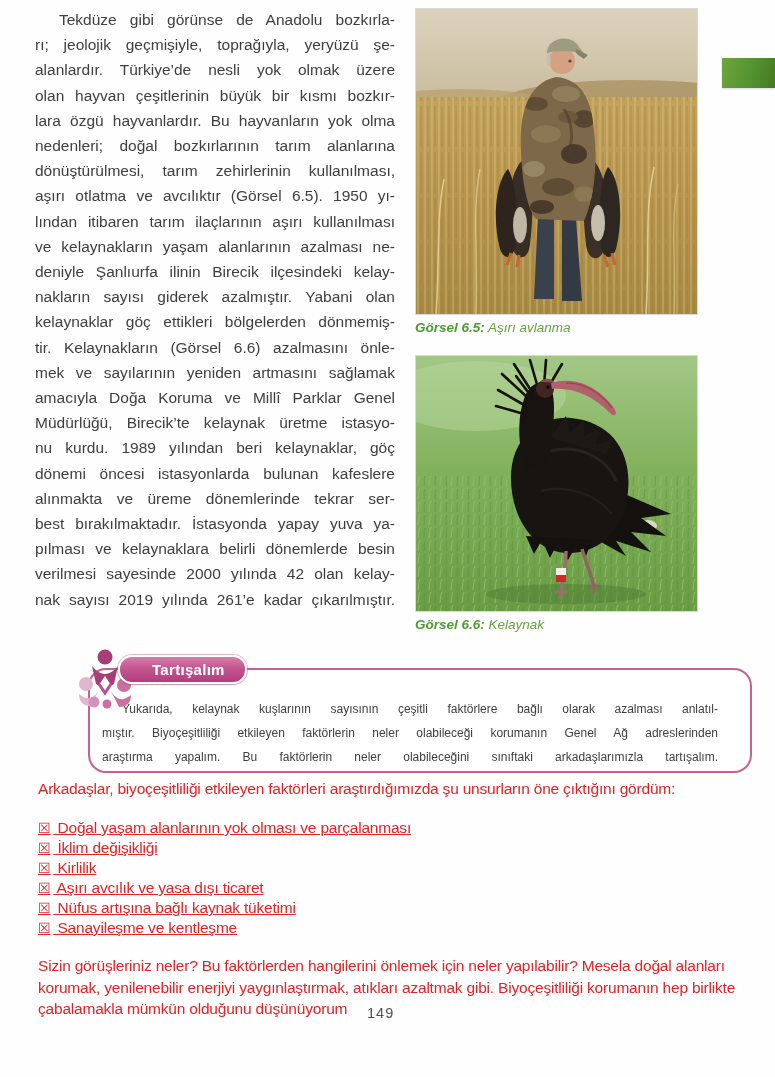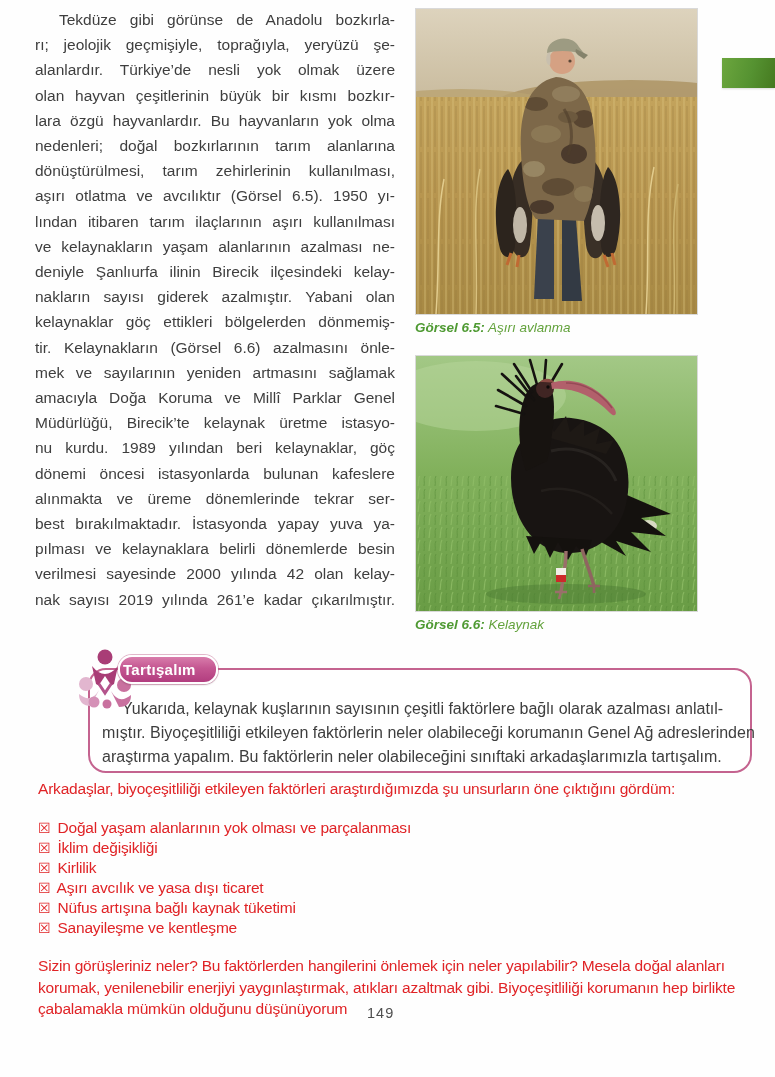--- a/index.html
+++ b/index.html
@@ -19,34 +19,34 @@
   .photo { display:block; width:281px; border:1px solid #d9d9d9; background:#fff; }
   .caption { margin-top:5px; font-style:italic; color:#63a23c; font-size:13.5px; }
   .caption b { color:#4f9a33; }
   
   .green-tab { position:absolute; left:722px; top:58px; width:53px; height:30px;
     background:linear-gradient(105deg,#6ca63e 0%,#559231 55%,#45791f 100%);
     box-shadow:0 1px 2px rgba(0,0,0,.15); }
   
   .disc-box { position:absolute; left:88px; top:668px; width:660px; height:101px;
     border:2px solid #c4638f; border-radius:18px; background:#fff; }
-  .disc-text { padding:27px 32px 0 12px; font-size:16px; line-height:24px; color:#3e3e3e; }
+  .disc-text { padding:27px 32px 0 12px; font-size:12px; line-height:24px; color:#3e3e3e; }
   .disc-line { text-align:justify; text-align-last:justify; white-space:nowrap; }
   .disc-line:first-child { text-indent:20px; }
-  .disc-badge { position:absolute; left:118px; top:655px; height:25px; padding:0 20px 0 3px;
+  .disc-badge { position:absolute; left:118px; top:655px; height:25px; padding:0 20px 0 32px;
     background:linear-gradient(180deg,#d87cab 0%,#c45691 45%,#b23d7f 100%);
     border:2px solid #ffffff; border-radius:14px; box-shadow:0 0 0 1px rgba(196,99,143,.45), 0 1px 2px rgba(0,0,0,.2);
     color:#fff; font-weight:bold; font-size:15px; line-height:25px; letter-spacing:.3px; }
   .disc-icon { position:absolute; left:77px; top:648px; width:56px; height:62px; }
   
   .notes { position:absolute; left:38px; top:780px; width:714px; color:#e02326; z-index:2;
     letter-spacing:-0.2px; }
   .notes-intro { font-size:15.5px; line-height:18px; white-space:nowrap; }
   .notes-list { margin-top:20px; font-size:15.5px; }
-  .note-item { line-height:19px; white-space:nowrap; }
+  .note-item { line-height:19px; white-space:nowrap;text-decoration:underline; }
   .note-item .bullet { font-size:14px; margin-right:3px; }
   .notes-outro { margin-top:17px; font-size:15.5px; }
   .note-outro-line { line-height:21.5px; white-space:nowrap; }
   
   .page-number { position:absolute; left:367px; top:1005px; color:#4f4f4f;
     font-size:14.5px; letter-spacing:1px; z-index:1; }
 </style>
 </head>
 <body>
 

